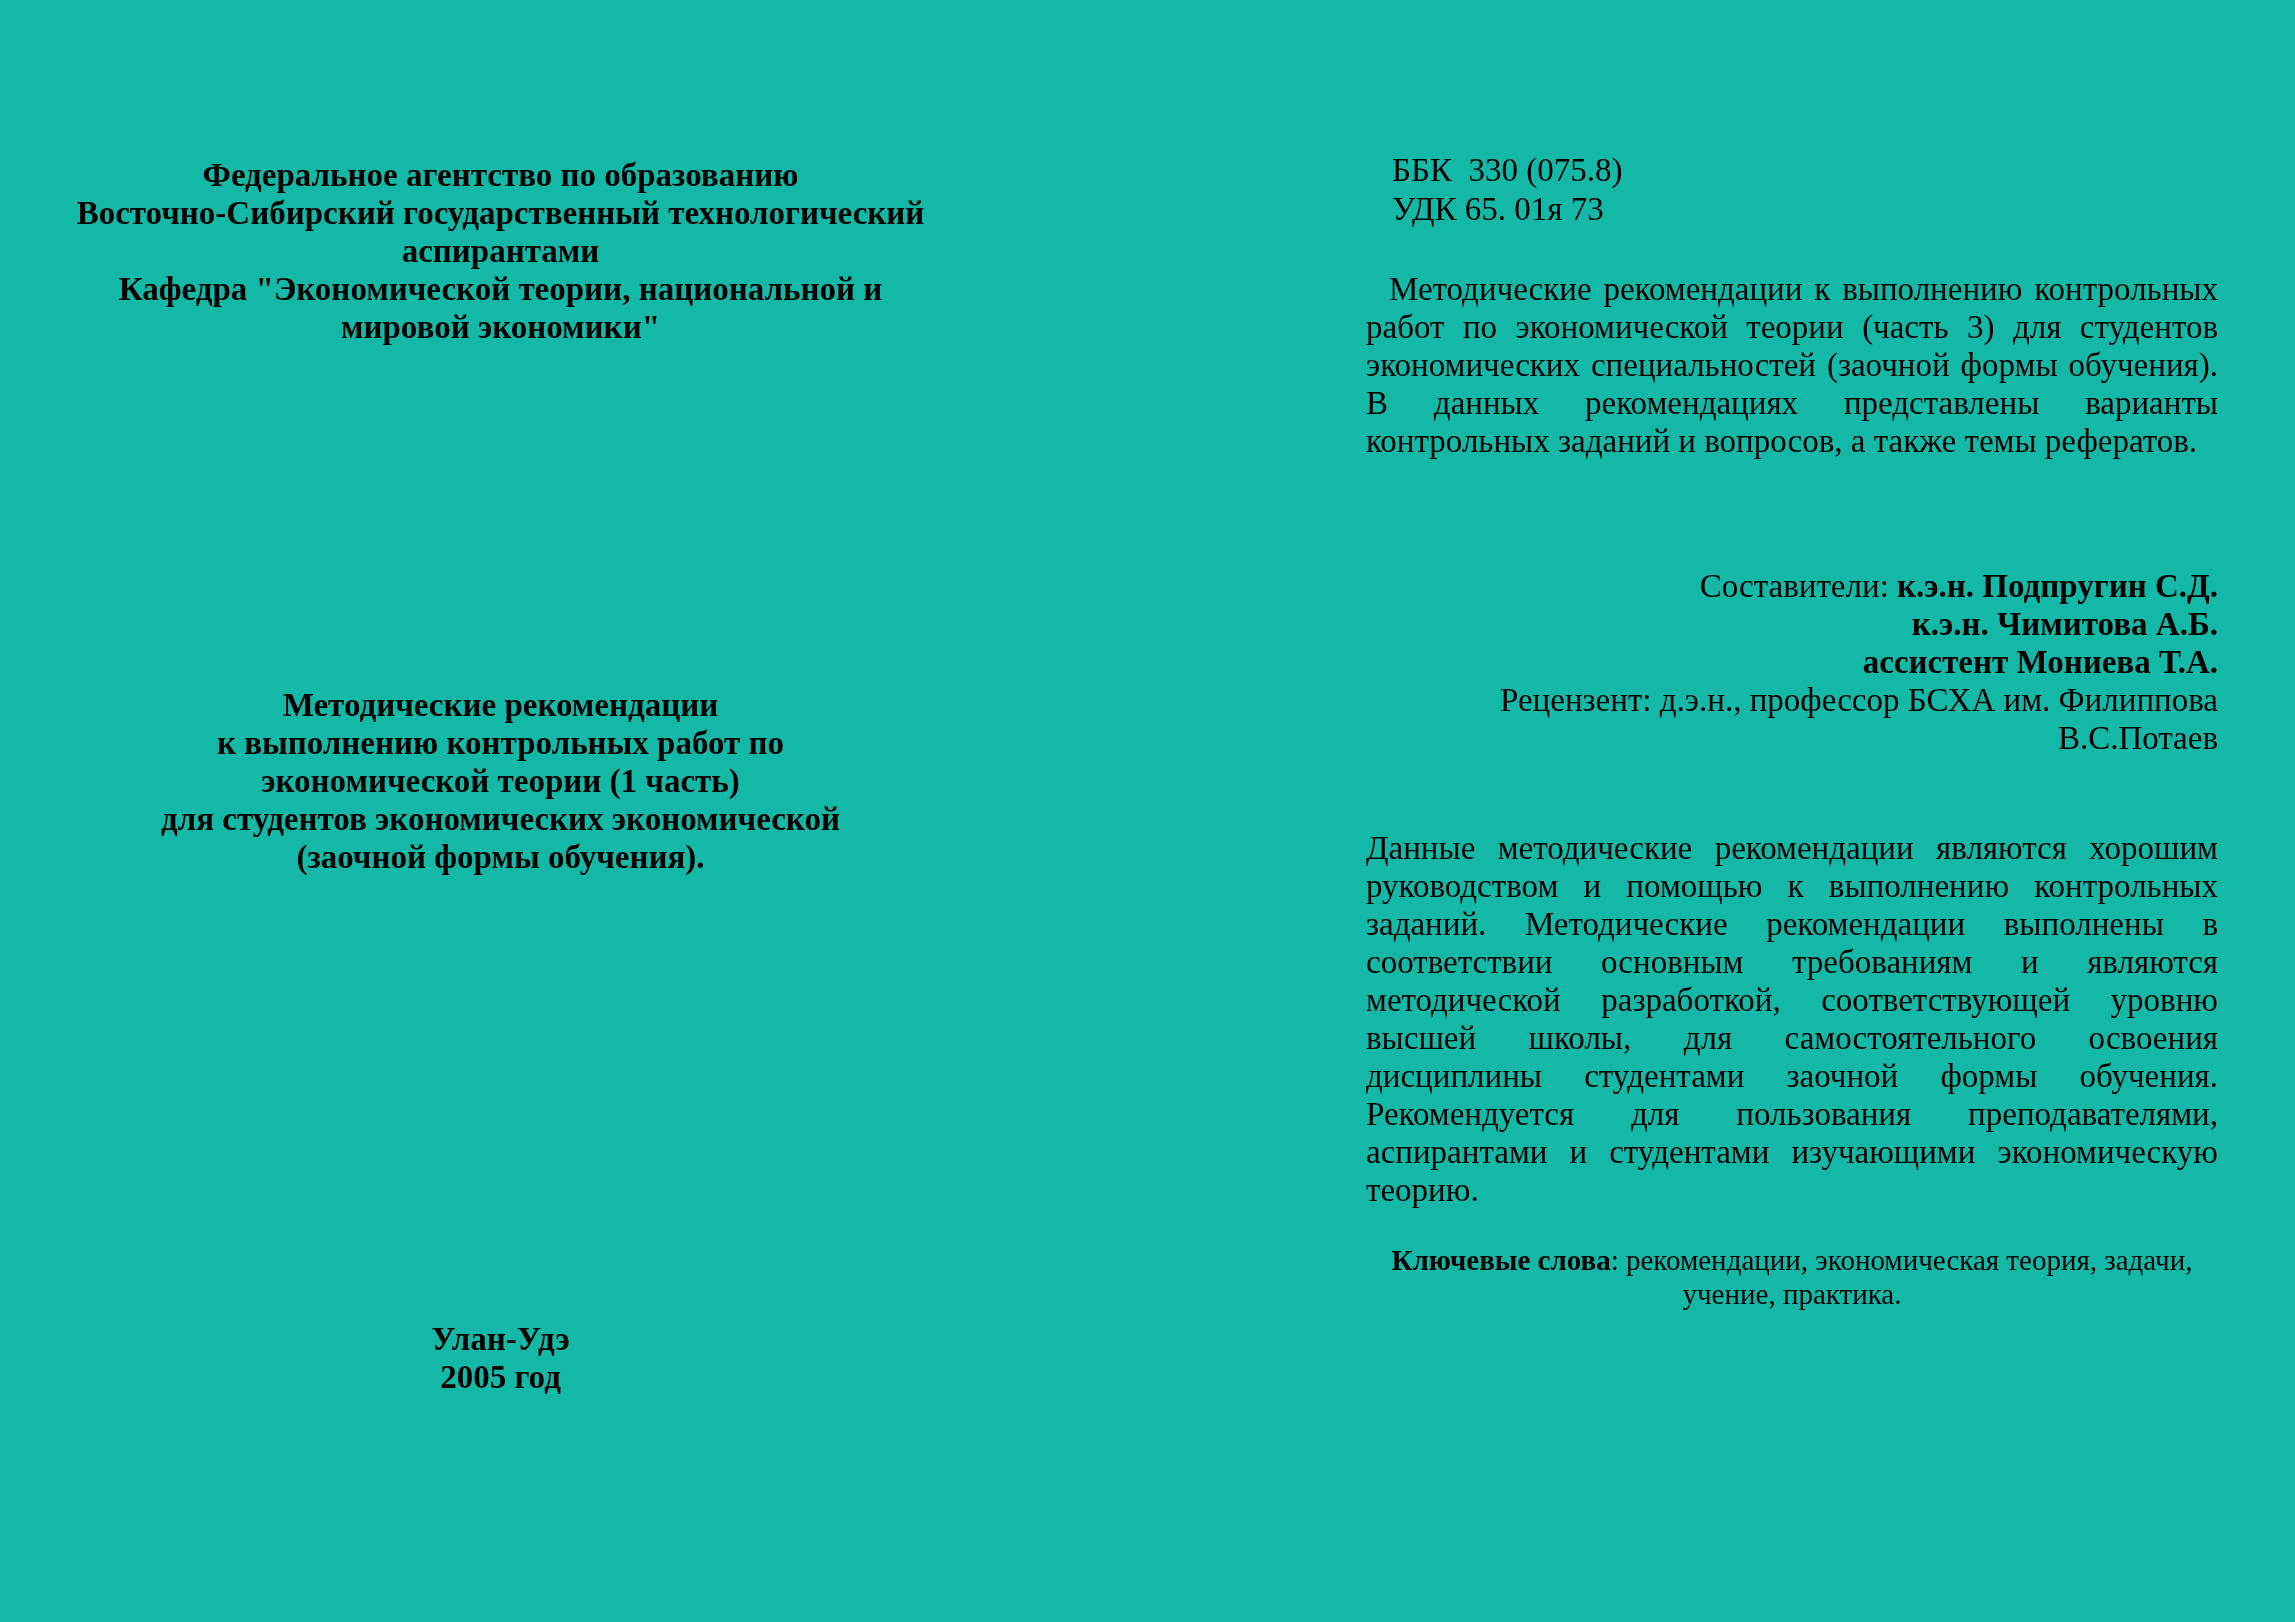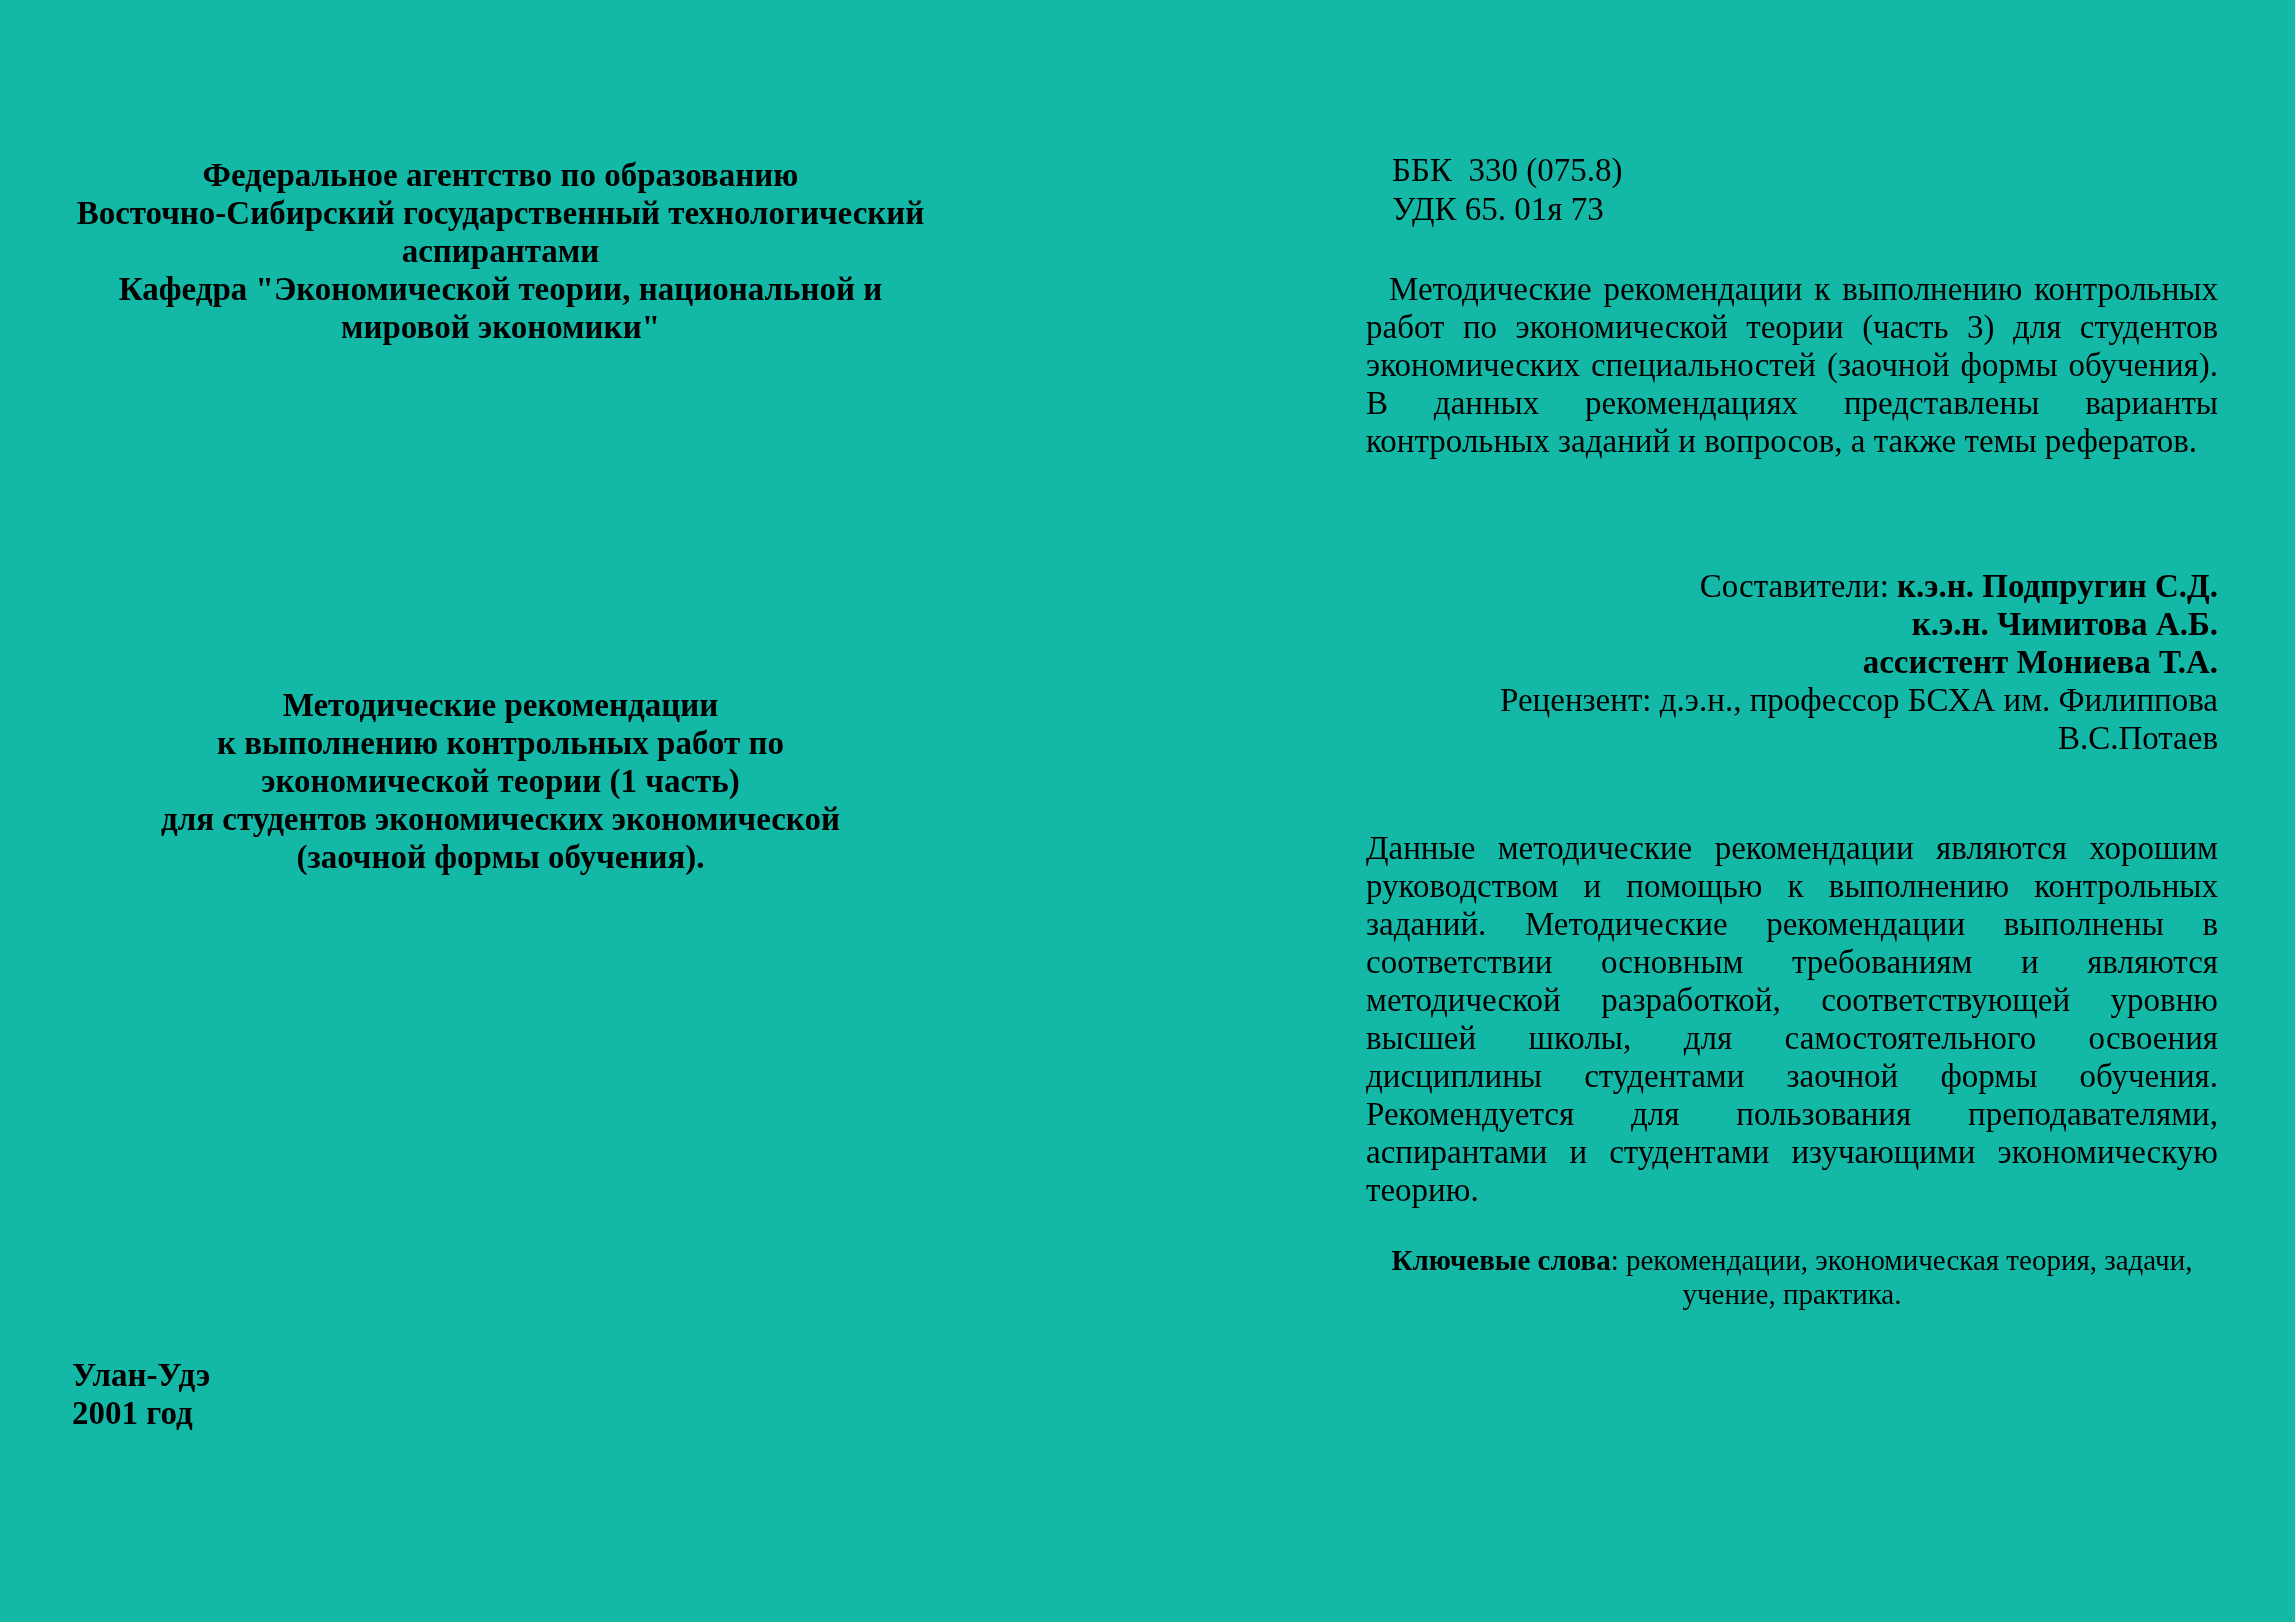--- a/index.html
+++ b/index.html
@@ -40,24 +40,25 @@
     text-align: center;
   }
   .doc-title {
     top: 686px;
     font-size: 33px;
     line-height: 38px;
     font-weight: bold;
     text-align: center;
   }
   .imprint {
-    top: 1356px;
+    top: 1320px;
     font-size: 33px;
     line-height: 38px;
     font-weight: bold;
+    text-align: center;
   }
 
   
   .ids {
     top: 151px;
     font-size: 33px;
     line-height: 39px;
     margin-left: 26px;
   }
   .para {
@@ -100,21 +101,21 @@
     <div class="block doc-title">
       <div class="line">Методические рекомендации</div>
       <div class="line">к выполнению контрольных работ по</div>
       <div class="line">экономической теории (1 часть)</div>
       <div class="line">для студентов экономических экономической</div>
       <div class="line">(заочной формы обучения).</div>
     </div>
 
     <div class="block imprint">
       <div class="line">Улан-Удэ</div>
-      <div class="line">2001 год</div>
+      <div class="line">2005 год</div>
     </div>
 
   </section>
 
   <section class="col right">
 
     <div class="block ids">
       <div class="line pre">ББК  330 (075.8)</div>
       <div class="line pre">УДК 65. 01я 73</div>
     </div>

